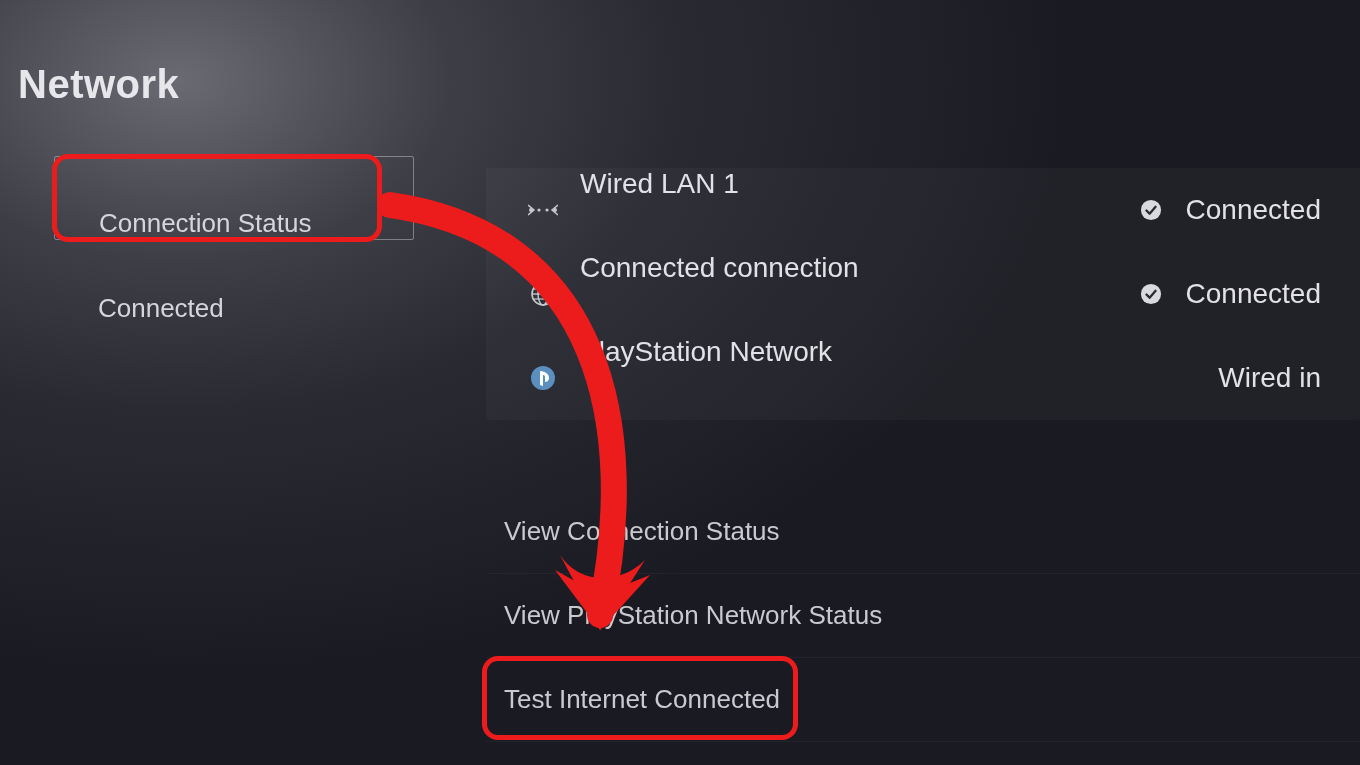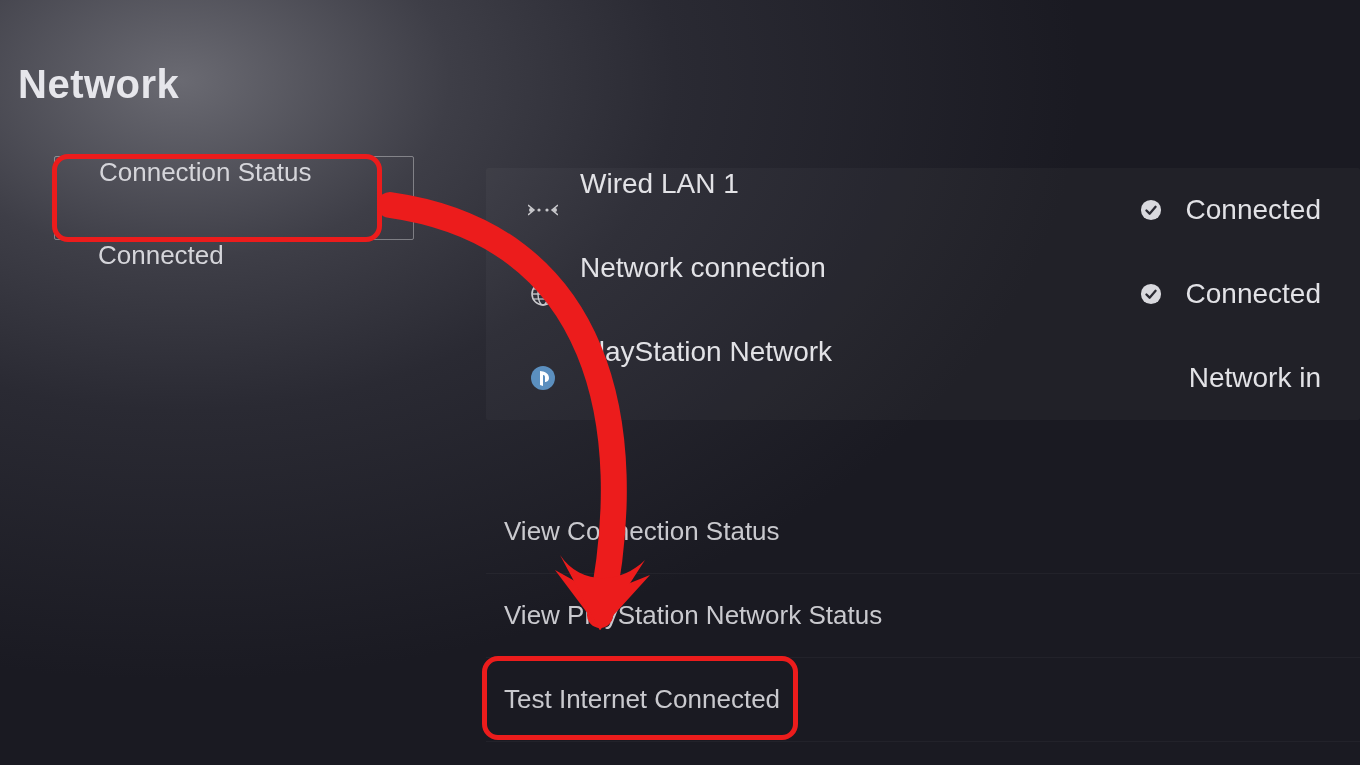--- a/index.html
+++ b/index.html
@@ -20,21 +20,21 @@
   }
   
   .sidebar {
     position: absolute;
     left: 54px; top: 156px;
     width: 360px;
   }
   .sidebar-item {
     height: 84px;
     display: flex;
-    align-items: flex-start;
+    align-items: flex-end;
     padding-left: 44px;
     font-size: 26px;
     font-weight: 300;
     color: #d5d5da;
   }
   .sidebar-item.selected {
     border: 1px solid rgba(255,255,255,0.35);
     border-radius: 2px;
   }
   
@@ -144,40 +144,40 @@
   <div class="row">
     <span class="icon-slot">
       <svg width="26" height="26" viewBox="0 0 26 26">
         <circle cx="13" cy="13" r="11" fill="none" stroke="#c8c8cc" stroke-width="1.6"></circle>
         <ellipse cx="13" cy="13" rx="5" ry="11" fill="none" stroke="#c8c8cc" stroke-width="1.4"></ellipse>
         <line x1="2" y1="13" x2="24" y2="13" stroke="#c8c8cc" stroke-width="1.4"></line>
         <line x1="3.5" y1="8" x2="22.5" y2="8" stroke="#c8c8cc" stroke-width="1.2"></line>
         <line x1="3.5" y1="18" x2="22.5" y2="18" stroke="#c8c8cc" stroke-width="1.2"></line>
       </svg>
     </span>
-    <span class="label">Network connection</span>
+    <span class="label">Connected connection</span>
     <span class="status">
       <svg class="check-circle" viewBox="0 0 24 24">
         <circle cx="12" cy="12" r="11" fill="#d9d9de"></circle>
         <polyline points="7,12.5 10.5,16 17,8.5" fill="none" stroke="#2a2a33" stroke-width="2.5" stroke-linecap="round" stroke-linejoin="round"></polyline>
       </svg>
       <span>Connected</span>
     </span>
   </div>
 
   <div class="row">
     <span class="icon-slot">
       <svg width="26" height="26" viewBox="0 0 26 26">
         <circle cx="13" cy="13" r="12" fill="#5b8fbf"></circle>
         <path d="M10 6 L10 20 L13 21 L13 10 C13 10 15 10 15 12 L15 17 C15 17 19 17 19 13 C19 8 14 6.5 10 6 Z" fill="#ffffff"></path>
       </svg>
     </span>
     <span class="label">PlayStation Network</span>
     <span class="status">
-      <span>Network in</span>
+      <span>Wired in</span>
     </span>
   </div>
 </div>
 
 <div class="actions">
   <div class="action-item">
     <span>View Connection Status</span>
   </div>
   <div class="action-item">
     <span>View PlayStation Network Status</span>

